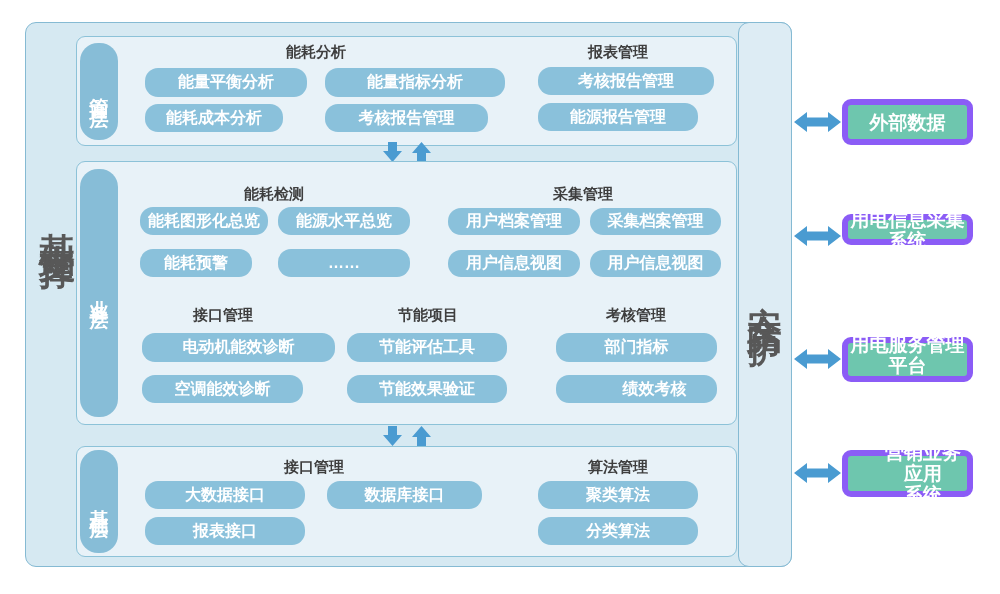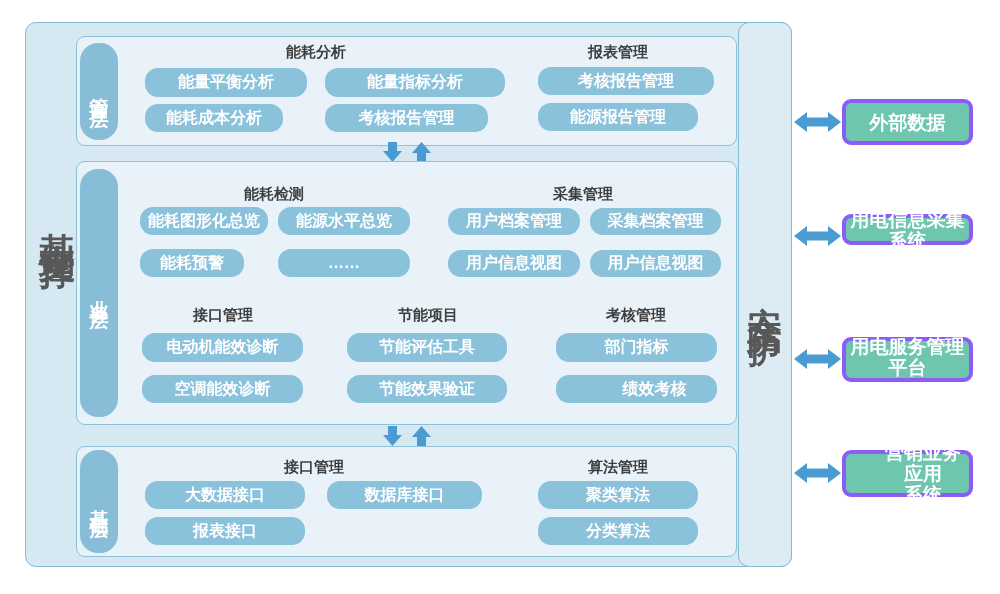--- a/index.html
+++ b/index.html
@@ -16,21 +16,21 @@
        display:flex;align-items:center;justify-content:center;}
   .vtext{writing-mode:vertical-rl;text-orientation:upright;}
   .pillar{position:absolute;color:#585858;font-weight:bold;font-size:36px;letter-spacing:7px;}
   .tab-label{color:#ffffff;font-weight:bold;font-size:19px;letter-spacing:6px;}
   .sec-label{color:#585858;font-weight:bold;font-size:34px;letter-spacing:8px;}
   .sec-title{position:absolute;width:140px;text-align:center;color:#3e3e3e;
              font-weight:bold;font-size:15px;}
   .btn{position:absolute;background:#8ac1db;border-radius:13px;color:#ffffff;
        font-weight:bold;font-size:16px;display:flex;align-items:center;justify-content:center;
        box-sizing:border-box;white-space:nowrap;}
-  .sys{position:absolute;left:842px;width:131px;background:#6ec6ae;border:4px solid #8b5cf6;
+  .sys{position:absolute;left:842px;width:131px;background:#6ec6ae;border:6px solid #8b5cf6;
        border-radius:9px;color:#ffffff;font-weight:bold;font-size:19px;line-height:21px;
        display:flex;flex-direction:column;align-items:center;justify-content:center;
        text-align:center;box-sizing:border-box;}
   .arrow{position:absolute;}
 </style>
 </head>
 <body>
 
 <div class="stage">
 
@@ -65,31 +65,31 @@
   </svg>
 
   <div class="panel" style="left:76px;top:161px;width:661px;height:264px;"></div>
   <div class="tab" style="top:169px;height:248px;">
     <span class="tab-label vtext">业务层</span>
   </div>
 
   <div class="sec-title" style="left:204px;top:185px;">能耗检测</div>
   <div class="btn" style="left:140px;top:207px;width:128px;height:28px;">能耗图形化总览</div>
   <div class="btn" style="left:278px;top:207px;width:132px;height:28px;">能源水平总览</div>
-  <div class="btn" style="left:140px;top:249px;width:104px;height:28px;">能耗预警</div>
+  <div class="btn" style="left:140px;top:249px;width:112px;height:28px;">能耗预警</div>
   <div class="btn" style="left:278px;top:249px;width:132px;height:28px;">……</div>
 
   <div class="sec-title" style="left:513px;top:185px;">采集管理</div>
   <div class="btn" style="left:448px;top:208px;width:132px;height:27px;">用户档案管理</div>
   <div class="btn" style="left:590px;top:208px;width:131px;height:27px;">采集档案管理</div>
   <div class="btn" style="left:448px;top:250px;width:132px;height:27px;">用户信息视图</div>
   <div class="btn" style="left:590px;top:250px;width:131px;height:27px;">用户信息视图</div>
 
   <div class="sec-title" style="left:153px;top:306px;">接口管理</div>
-  <div class="btn" style="left:142px;top:333px;width:161px;height:29px;">电动机能效诊断</div>
+  <div class="btn" style="left:142px;top:333px;width:193px;height:29px;">电动机能效诊断</div>
   <div class="btn" style="left:142px;top:375px;width:161px;height:28px;">空调能效诊断</div>
 
   <div class="sec-title" style="left:358px;top:306px;">节能项目</div>
   <div class="btn" style="left:347px;top:333px;width:160px;height:29px;">节能评估工具</div>
   <div class="btn" style="left:347px;top:375px;width:160px;height:28px;">节能效果验证</div>
 
   <div class="sec-title" style="left:566px;top:306px;">考核管理</div>
   <div class="btn" style="left:556px;top:333px;width:161px;height:29px;">部门指标</div>
   <div class="btn" style="left:556px;top:375px;width:161px;height:28px;padding-left:36px;">绩效考核</div>
 

